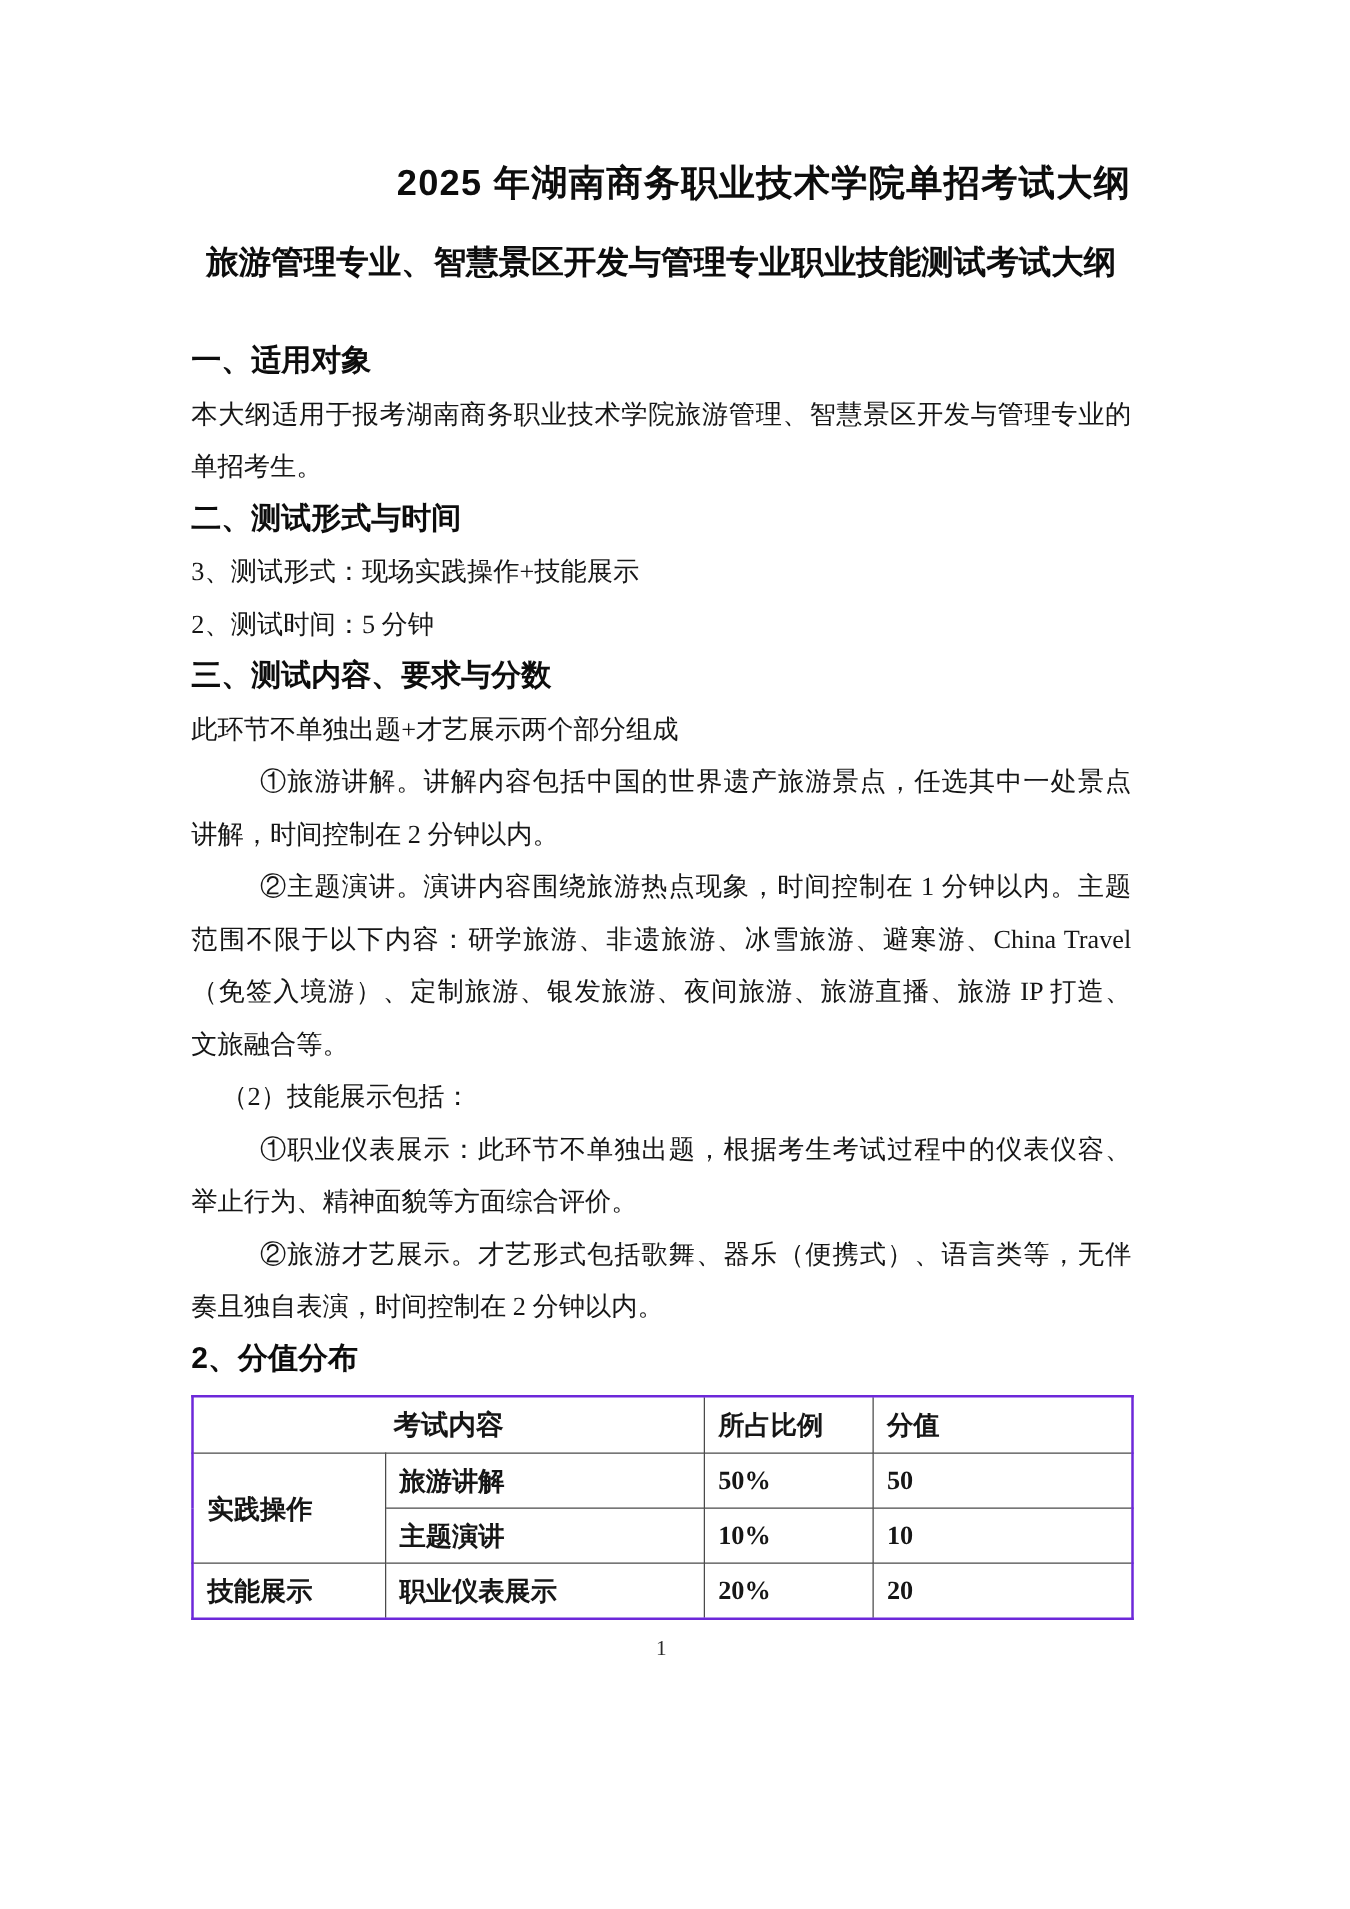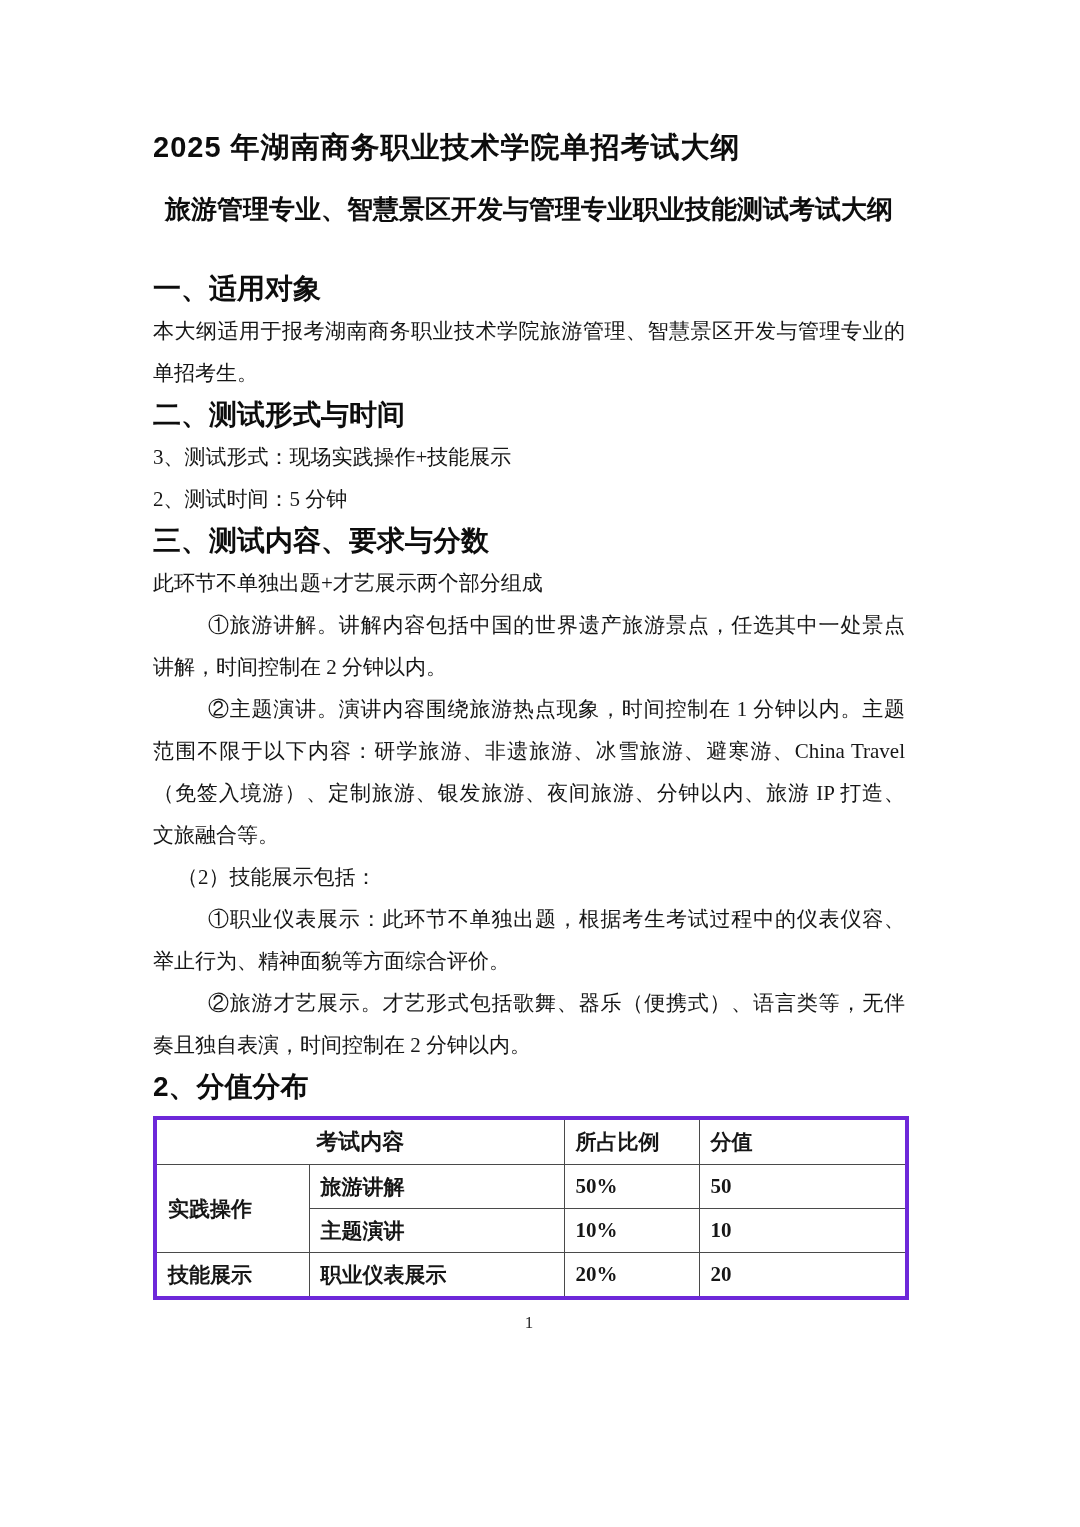--- a/index.html
+++ b/index.html
@@ -9,40 +9,40 @@
     color:#161616;
   }
   .page{
     position:relative;box-sizing:border-box;
     width:1080px;height:1527px;
     padding:130px 175px 0 153px;
   }
   .doc-title{
     font-family:"Liberation Sans","DejaVu Sans",sans-serif;
     font-weight:700;font-size:29px;line-height:34px;
-    text-align:left;margin:0;letter-spacing:1px;color:#0d0d0d;
+    text-align:right;margin:0;letter-spacing:1px;color:#0d0d0d;
   }
   .doc-subtitle{
     font-family:Liberation Serif, serif;
     font-weight:700;font-size:26px;line-height:32px;
     text-align:center;margin:30px 0 0 0;color:#0d0d0d;
   }
   .content{margin-top:42px;}
   .line{font-size:21px;line-height:42px;white-space:nowrap;}
   .h{
     font-family:"Liberation Sans","DejaVu Sans",sans-serif;
-    font-weight:700;font-size:28px;color:#0d0d0d;white-space:nowrap;
+    font-weight:700;font-size:24px;color:#0d0d0d;white-space:nowrap;
   }
   .ind1{padding-left:24px;}
   .ind2{padding-left:55px;}
   .just{white-space:normal;text-align:justify;text-align-last:justify;}
   .score-table{
     border-collapse:collapse;table-layout:fixed;
     width:752px;margin-top:8px;
-    border:4px solid #6d28d9;
+    border:2px solid #6d28d9;
   }
   .score-table td,.score-table th{
     border:1px solid #4a4a4a;
     font-size:21px;font-weight:700;
     height:43px;padding:0 0 0 11px;
     text-align:left;vertical-align:middle;
   }
   .score-table th.exam-head{
     font-family:"Liberation Sans","DejaVu Sans",sans-serif;
     font-weight:700;font-size:22px;text-align:center;padding:0;height:44px;
@@ -65,21 +65,21 @@
     <div class="line">单招考生。</div>
     <div class="line h">二、测试形式与时间</div>
     <div class="line">3、测试形式：现场实践操作+技能展示</div>
     <div class="line">2、测试时间：5 分钟</div>
     <div class="line h">三、测试内容、要求与分数</div>
     <div class="line">此环节不单独出题+才艺展示两个部分组成</div>
     <div class="line ind2 just">①旅游讲解。讲解内容包括中国的世界遗产旅游景点，任选其中一处景点</div>
     <div class="line">讲解，时间控制在 2 分钟以内。</div>
     <div class="line ind2 just">②主题演讲。演讲内容围绕旅游热点现象，时间控制在 1 分钟以内。主题</div>
     <div class="line just">范围不限于以下内容：研学旅游、非遗旅游、冰雪旅游、避寒游、China Travel</div>
-    <div class="line just">（免签入境游）、定制旅游、银发旅游、夜间旅游、分钟以内、旅游 IP 打造、</div>
+    <div class="line just">（免签入境游）、定制旅游、银发旅游、夜间旅游、旅游直播、旅游 IP 打造、</div>
     <div class="line">文旅融合等。</div>
     <div class="line ind1">（2）技能展示包括：</div>
     <div class="line ind2 just">①职业仪表展示：此环节不单独出题，根据考生考试过程中的仪表仪容、</div>
     <div class="line">举止行为、精神面貌等方面综合评价。</div>
     <div class="line ind2 just">②旅游才艺展示。才艺形式包括歌舞、器乐（便携式）、语言类等，无伴</div>
     <div class="line">奏且独自表演，时间控制在 2 分钟以内。</div>
     <div class="line h">2、分值分布</div>
   </div>
 
   <table class="score-table">

